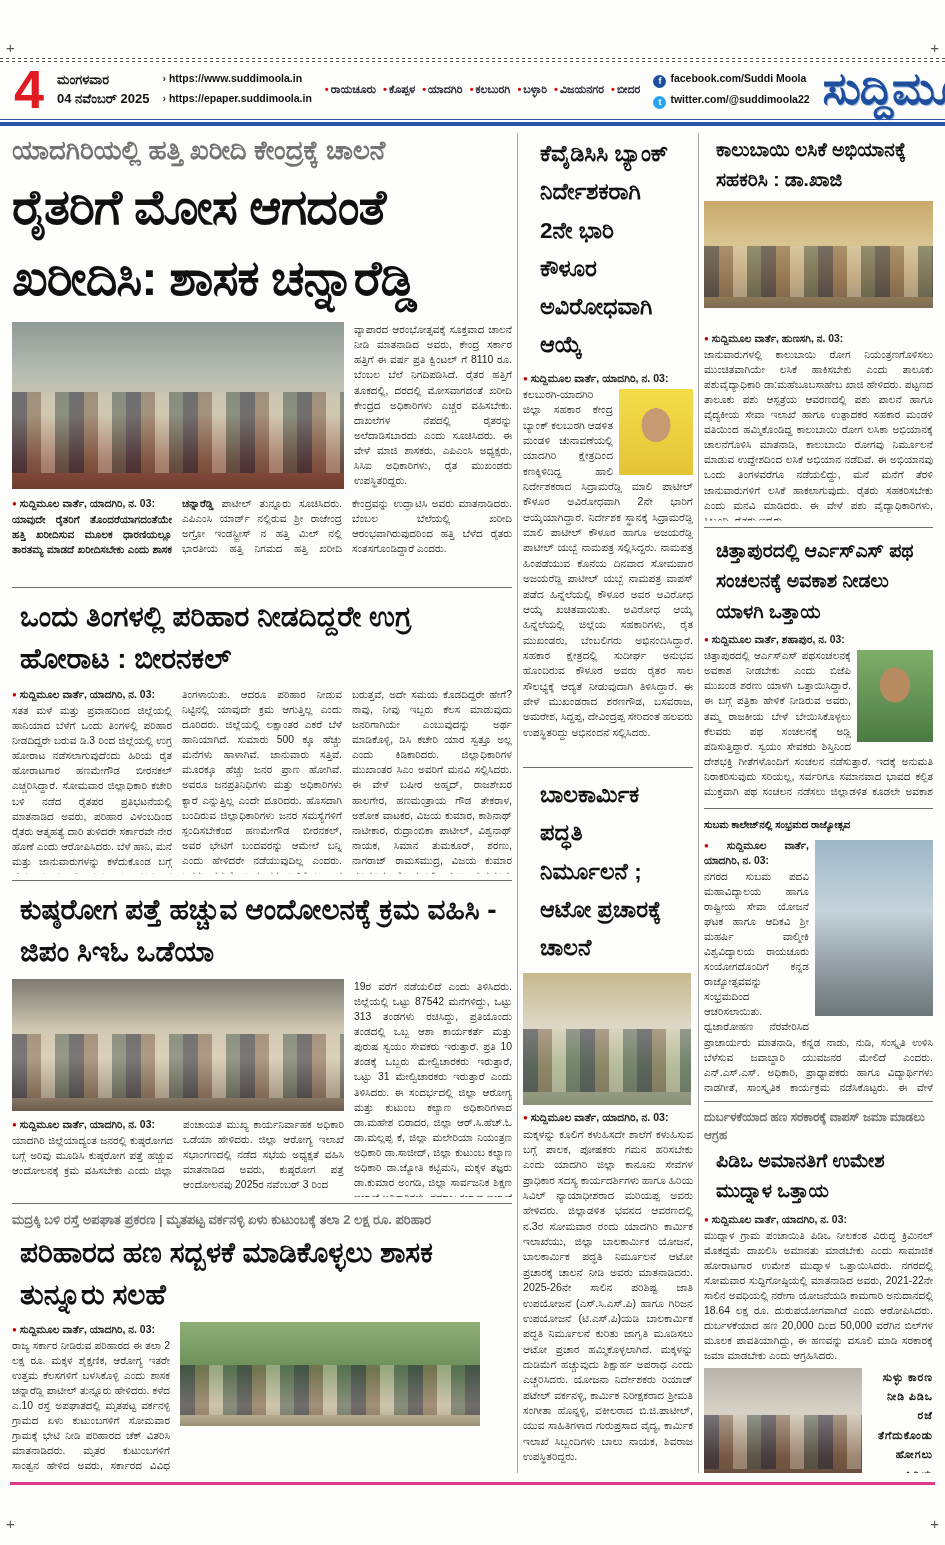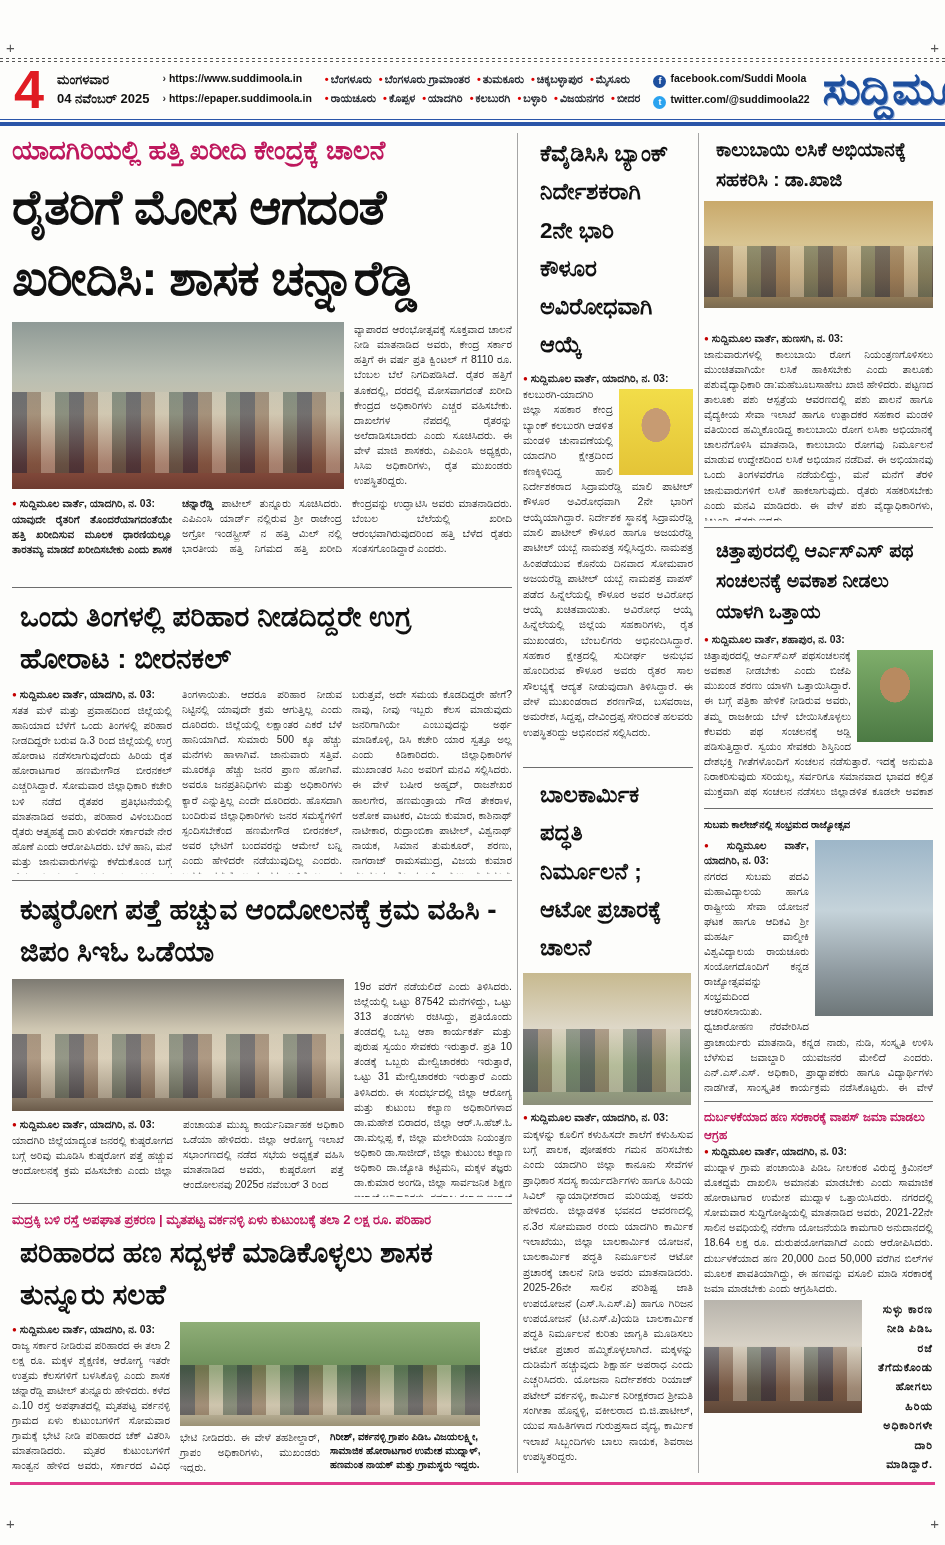--- a/index.html
+++ b/index.html
@@ -36,21 +36,21 @@
   
   .content{position:absolute;top:133px;left:12px;right:12px;bottom:72px;display:flex}
   .band{overflow:hidden}
   .band-left{width:500px;flex:none}
   .band-mid{width:170px;flex:none}
   .band-right{flex:1}
   .vsep{width:1px;background:#a5a5a5;margin:0 5px;flex:none}
   hr.div{border:0;border-top:1px solid #6d6d6d;margin:6px 0}
   article{overflow:hidden}
   
-  .kicker{font-weight:800;color:#be185d}
+  .kicker{font-weight:800;color:#737373}
   .k-main{font-size:26px;line-height:1.35}
   .k-sm{font-size:13px;line-height:1.5}
   .hl-main{font-size:49px;line-height:1.45;font-weight:800;margin:4px 0 8px;letter-spacing:-1px}
   .hl-2{font-size:28px;line-height:1.5;font-weight:700;margin:2px 8px 6px}
   .hl-mid{font-size:22.5px;line-height:1.7;font-weight:800;margin:2px 17px 6px}
   .hl-sm{font-size:19px;line-height:1.6;font-weight:800;margin:2px 12px 5px}
   .hl-xs{font-size:10px;line-height:1.55;font-weight:800;margin:2px 0 5px}
   
   .body{font-size:10.4px;line-height:1.45;text-align:justify;color:#1c1c1c}
   .byline{display:block;font-weight:800;margin-bottom:1px}
@@ -111,27 +111,20 @@
     <div class="datebox">
       <div>ಮಂಗಳವಾರ</div>
       <div>04 ನವೆಂಬರ್ 2025</div>
     </div>
     <div class="urls">
       <div><i class="chev">›</i><span>https://www.suddimoola.in</span></div>
       <div><i class="chev">›</i><span>https://epaper.suddimoola.in</span></div>
     </div>
     <div class="cities">
       <div class="cityrow">
-          <span class="city"><i class="dot">•</i>ಬೆಂಗಳೂರು</span>
-          <span class="city"><i class="dot">•</i>ಬೆಂಗಳೂರು ಗ್ರಾಮಾಂತರ</span>
-          <span class="city"><i class="dot">•</i>ತುಮಕೂರು</span>
-          <span class="city"><i class="dot">•</i>ಚಿಕ್ಕಬಳ್ಳಾಪುರ</span>
-          <span class="city"><i class="dot">•</i>ಮೈಸೂರು</span>
-        </div>
-      <div class="cityrow">
           <span class="city"><i class="dot">•</i>ರಾಯಚೂರು</span>
           <span class="city"><i class="dot">•</i>ಕೊಪ್ಪಳ</span>
           <span class="city"><i class="dot">•</i>ಯಾದಗಿರಿ</span>
           <span class="city"><i class="dot">•</i>ಕಲಬುರಗಿ</span>
           <span class="city"><i class="dot">•</i>ಬಳ್ಳಾರಿ</span>
           <span class="city"><i class="dot">•</i>ವಿಜಯನಗರ</span>
           <span class="city"><i class="dot">•</i>ಬೀದರ</span>
         </div>
     </div>
     <div class="social">
@@ -191,24 +184,20 @@
       <article class="art-comp">
         <div class="kicker k-sm">ಮದ್ರಕ್ಕಿ ಬಳಿ ರಸ್ತೆ ಅಪಘಾತ ಪ್ರಕರಣ | ಮೃತಪಟ್ಟ ವರ್ಕನಳ್ಳಿ ಏಳು ಕುಟುಂಬಕ್ಕೆ ತಲಾ 2 ಲಕ್ಷ ರೂ. ಪರಿಹಾರ</div>
         <h2 class="hl-2">ಪರಿಹಾರದ ಹಣ ಸದ್ಬಳಕೆ ಮಾಡಿಕೊಳ್ಳಲು ಶಾಸಕ ತುನ್ನೂರು ಸಲಹೆ</h2>
         <div class="row">
           <div class="comp-col1 body">
             <span class="byline"><i class="reddot">●</i><span>ಸುದ್ದಿಮೂಲ ವಾರ್ತೆ, ಯಾದಗಿರಿ, ನ. 03:</span></span>
             <span>ರಾಜ್ಯ ಸರ್ಕಾರ ನೀಡಿರುವ ಪರಿಹಾರದ ಈ ತಲಾ 2 ಲಕ್ಷ ರೂ. ಮಕ್ಕಳ ಶೈಕ್ಷಣಿಕ, ಆರೋಗ್ಯ ಇತರೇ ಉತ್ತಮ ಕೆಲಸಗಳಿಗೆ ಬಳಸಿಕೊಳ್ಳಿ ಎಂದು ಶಾಸಕ ಚನ್ನಾರೆಡ್ಡಿ ಪಾಟೀಲ್ ತುನ್ನೂರು ಹೇಳಿದರು. ಕಳೆದ ಎ.10 ರಸ್ತೆ ಅಪಘಾತದಲ್ಲಿ ಮೃತಪಟ್ಟ ವರ್ಕನಳ್ಳಿ ಗ್ರಾಮದ ಏಳು ಕುಟುಂಬಗಳಿಗೆ ಸೋಮವಾರ ಗ್ರಾಮಕ್ಕೆ ಭೇಟಿ ನೀಡಿ ಪರಿಹಾರದ ಚೆಕ್ ವಿತರಿಸಿ ಮಾತನಾಡಿದರು. ಮೃತರ ಕುಟುಂಬಗಳಿಗೆ ಸಾಂತ್ವನ ಹೇಳಿದ ಅವರು, ಸರ್ಕಾರದ ವಿವಿಧ ಯೋಜನೆಗಳ ನೆರವು ಒದಗಿಸುವ ಭರವಸೆ ನೀಡಿದರು. ಬಳಿಕ ಗ್ರಾಮಸ್ಥರ ಅಹವಾಲುಗಳನ್ನು ಆಲಿಸಿದರು.</span>
           </div>
           <div class="comp-right">
             <div class="photo ph-comp"></div>
-            <div class="row" style="margin-top:4px">
-              <div class="body" style="width:140px">ಭೇಟಿ ನೀಡಿದರು. ಈ ವೇಳೆ ತಹಶೀಲ್ದಾರ್, ಗ್ರಾಪಂ ಅಧಿಕಾರಿಗಳು, ಮುಖಂಡರು ಇದ್ದರು.</div>
-              <div class="caption" style="width:182px">ಗಿರೀಶ್, ವರ್ಕನಳ್ಳಿ ಗ್ರಾಪಂ ಪಿಡಿಒ ವಿಜಯಲಕ್ಷ್ಮೀ, ಸಾಮಾಜಿಕ ಹೋರಾಟಗಾರ ಉಮೇಶ ಮುದ್ನಾಳ್, ಹಣಮಂತ ನಾಯಕ್ ಮತ್ತು ಗ್ರಾಮಸ್ಥರು ಇದ್ದರು.</div>
-            </div>
           </div>
         </div>
       </article>
 
     </section>
 
     <div class="vsep"></div>
 
     <section class="band band-mid mid">
 
@@ -266,20 +255,21 @@
           <span class="photo ph-college"></span>
           <span class="byline"><i class="reddot">●</i><span>ಸುದ್ದಿಮೂಲ ವಾರ್ತೆ, ಯಾದಗಿರಿ, ನ. 03:</span></span>
           <span>ನಗರದ ಸುಬಮ ಪದವಿ ಮಹಾವಿದ್ಯಾಲಯ ಹಾಗೂ ರಾಷ್ಟ್ರೀಯ ಸೇವಾ ಯೋಜನೆ ಘಟಕ ಹಾಗೂ ಆದಿಕವಿ ಶ್ರೀ ಮಹರ್ಷಿ ವಾಲ್ಮೀಕಿ ವಿಶ್ವವಿದ್ಯಾಲಯ ರಾಯಚೂರು ಸಂಯೋಗದೊಂದಿಗೆ ಕನ್ನಡ ರಾಜ್ಯೋತ್ಸವವನ್ನು ಸಂಭ್ರಮದಿಂದ ಆಚರಿಸಲಾಯಿತು. ಧ್ವಜಾರೋಹಣ ನೆರವೇರಿಸಿದ ಪ್ರಾಚಾರ್ಯರು ಮಾತನಾಡಿ, ಕನ್ನಡ ನಾಡು, ನುಡಿ, ಸಂಸ್ಕೃತಿ ಉಳಿಸಿ ಬೆಳೆಸುವ ಜವಾಬ್ದಾರಿ ಯುವಜನರ ಮೇಲಿದೆ ಎಂದರು. ಎನ್.ಎಸ್.ಎಸ್. ಅಧಿಕಾರಿ, ಪ್ರಾಧ್ಯಾಪಕರು ಹಾಗೂ ವಿದ್ಯಾರ್ಥಿಗಳು ನಾಡಗೀತೆ, ಸಾಂಸ್ಕೃತಿಕ ಕಾರ್ಯಕ್ರಮ ನಡೆಸಿಕೊಟ್ಟರು. ಈ ವೇಳೆ ಉಪನ್ಯಾಸಕರು, ಸಿಬ್ಬಂದಿ, ವಿದ್ಯಾರ್ಥಿಗಳು ಉಪಸ್ಥಿತರಿದ್ದರು.</span>
         </div>
       </article>
 
       <hr class="div">
 
       <article class="art-pdo">
         <div class="kicker k-sm" style="font-size:12px">ದುರ್ಬಳಕೆಯಾದ ಹಣ ಸರಕಾರಕ್ಕೆ ವಾಪಸ್ ಜಮಾ ಮಾಡಲು ಆಗ್ರಹ</div>
+        <h2 class="hl-sm">ಪಿಡಿಒ ಅಮಾನತಿಗೆ ಉಮೇಶ ಮುದ್ನಾಳ ಒತ್ತಾಯ</h2>
         <div class="body">
           <span class="byline"><i class="reddot">●</i><span>ಸುದ್ದಿಮೂಲ ವಾರ್ತೆ, ಯಾದಗಿರಿ, ನ. 03:</span></span>
           <span>ಮುದ್ನಾಳ ಗ್ರಾಮ ಪಂಚಾಯಿತಿ ಪಿಡಿಒ ನೀಲಕಂಠ ವಿರುದ್ಧ ಕ್ರಿಮಿನಲ್ ಮೊಕದ್ದಮೆ ದಾಖಲಿಸಿ ಅಮಾನತು ಮಾಡಬೇಕು ಎಂದು ಸಾಮಾಜಿಕ ಹೋರಾಟಗಾರ ಉಮೇಶ ಮುದ್ನಾಳ ಒತ್ತಾಯಿಸಿದರು. ನಗರದಲ್ಲಿ ಸೋಮವಾರ ಸುದ್ದಿಗೋಷ್ಠಿಯಲ್ಲಿ ಮಾತನಾಡಿದ ಅವರು, 2021-22ನೇ ಸಾಲಿನ ಅವಧಿಯಲ್ಲಿ ನರೇಗಾ ಯೋಜನೆಯಡಿ ಕಾಮಗಾರಿ ಅನುದಾನದಲ್ಲಿ 18.64 ಲಕ್ಷ ರೂ. ದುರುಪಯೋಗವಾಗಿದೆ ಎಂದು ಆರೋಪಿಸಿದರು. ದುರ್ಬಳಕೆಯಾದ ಹಣ 20,000 ದಿಂದ 50,000 ವರೆಗಿನ ಬಿಲ್‌ಗಳ ಮೂಲಕ ಪಾವತಿಯಾಗಿದ್ದು, ಈ ಹಣವನ್ನು ವಸೂಲಿ ಮಾಡಿ ಸರಕಾರಕ್ಕೆ ಜಮಾ ಮಾಡಬೇಕು ಎಂದು ಆಗ್ರಹಿಸಿದರು.</span>
         </div>
         <div class="row" style="margin-top:4px">
           <div class="photo ph-meet"></div>
           <div class="quote" style="width:70px">ಸುಳ್ಳು ಕಾರಣ ನೀಡಿ ಪಿಡಿಒ ರಜೆ ತೆಗೆದುಕೊಂಡು ಹೋಗಲು ಹಿರಿಯ ಅಧಿಕಾರಿಗಳೇ ದಾರಿ ಮಾಡಿದ್ದಾರೆ.</div>
         </div>
 
       </article>

